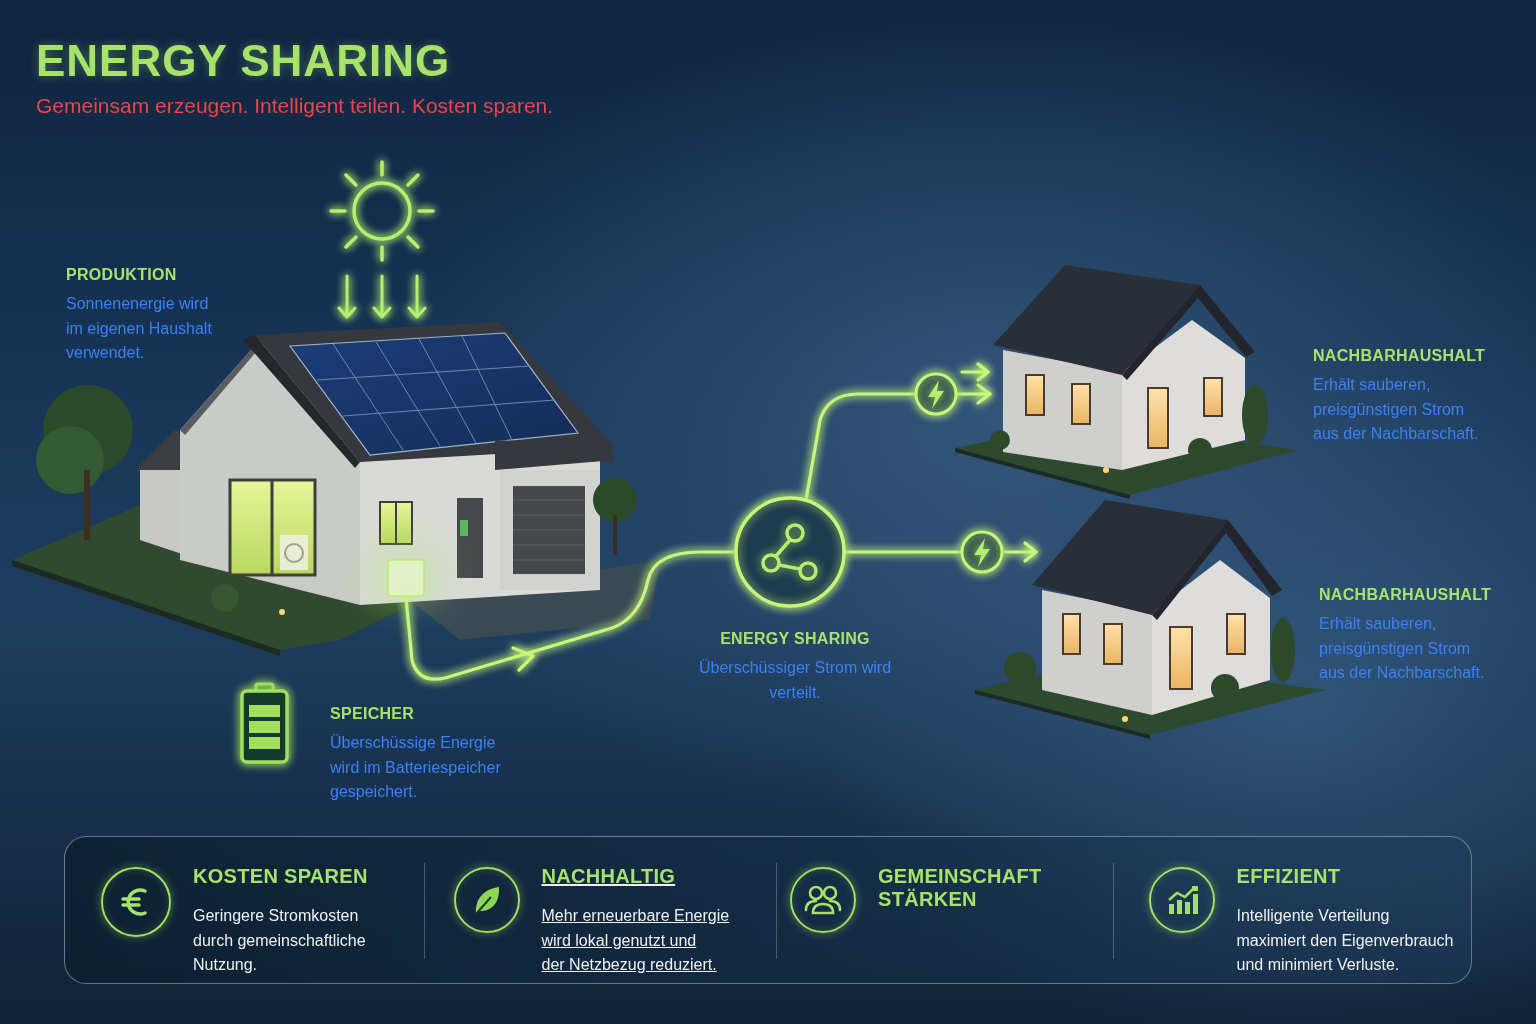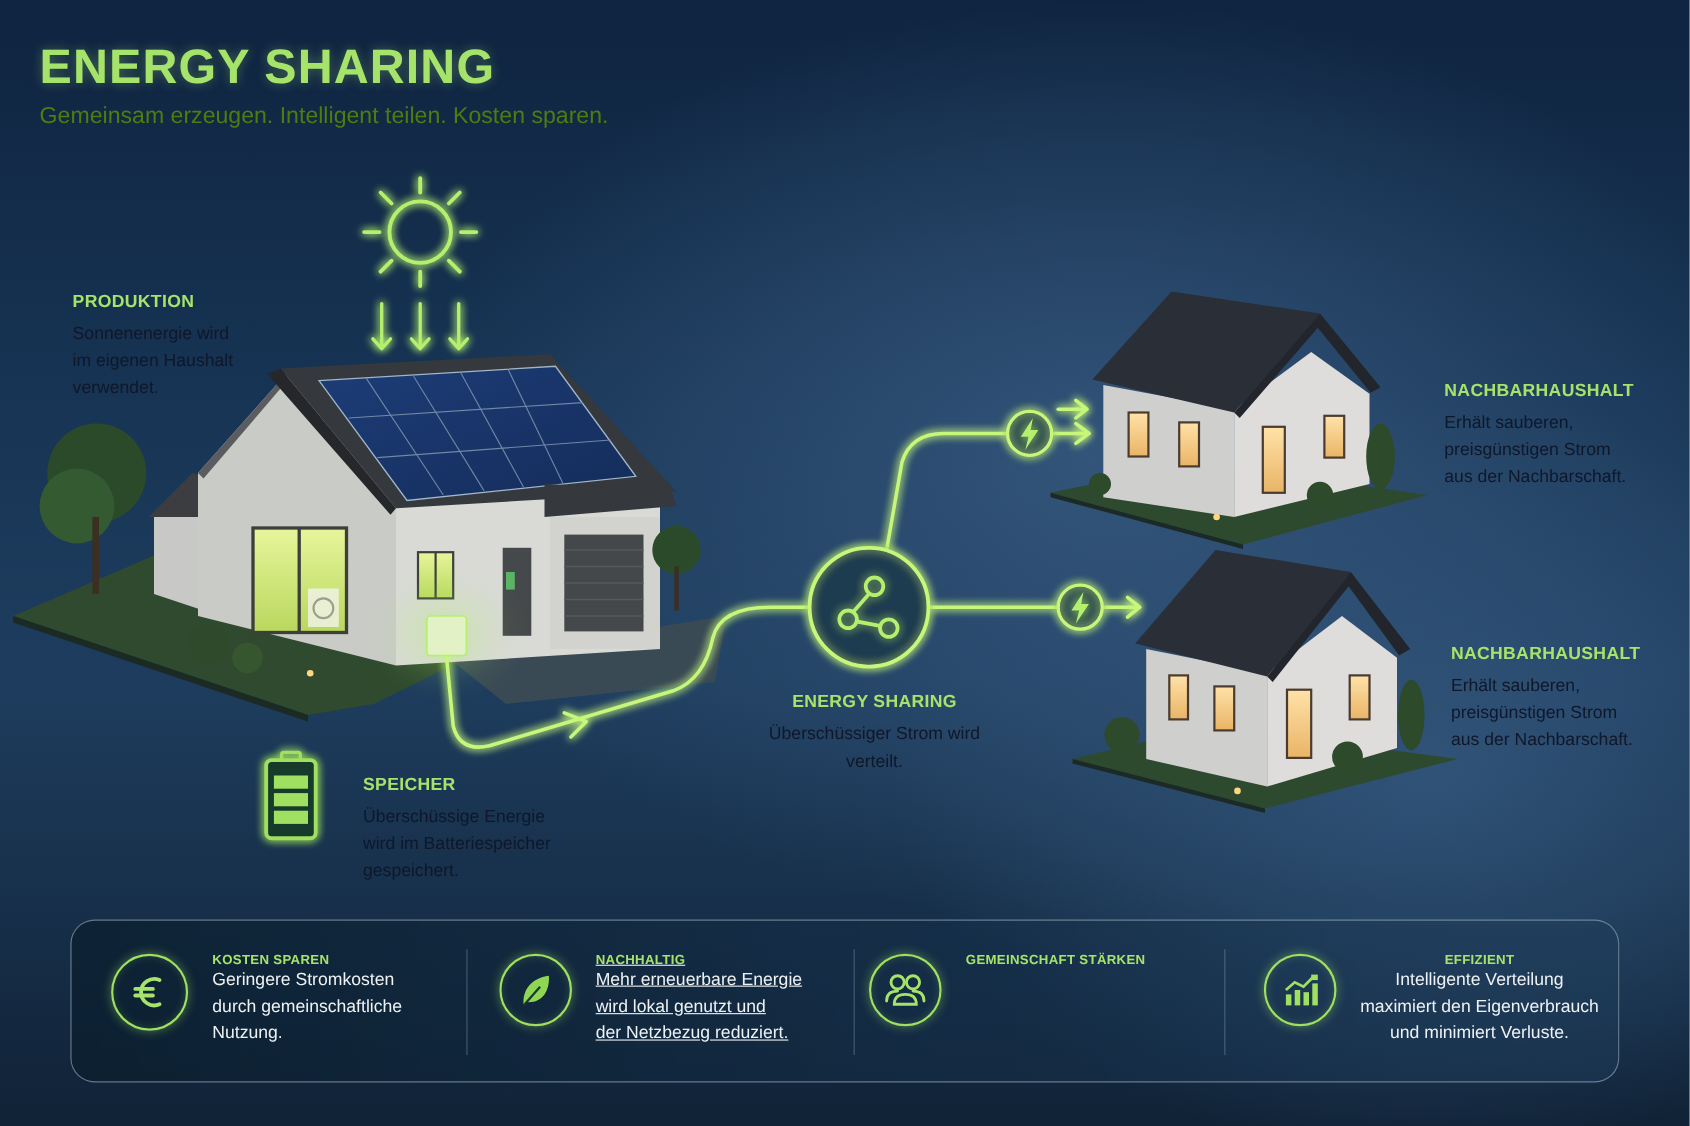--- a/index.html
+++ b/index.html
@@ -14,28 +14,28 @@
       linear-gradient(180deg, #0f2440 0%, #173454 35%, #1e3d5e 60%, #102236 100%);
   }
   .layer { position: absolute; left: 0; top: 0; width: 1536px; height: 1024px; }
   .title {
     position: absolute; left: 36px; top: 36px;
     font-size: 44px; font-weight: bold; letter-spacing: 1px;
     color: #a6e36a; text-shadow: 0 0 10px rgba(166,227,106,0.35);
   }
   .subtitle {
     position: absolute; left: 36px; top: 94px;
-    font-size: 21px; color: #4d7c0f;
+    font-size: 21px; color: #ef4444;
   }
   .note { position: absolute; }
   .note .h {
     font-size: 16px; font-weight: bold; color: #a6e36a; letter-spacing: 0.3px;
     margin-bottom: 8px;
   }
-  .note .b { font-size: 16px; line-height: 24.5px; color: #0f172a; }
+  .note .b { font-size: 16px; line-height: 24.5px; color: #3b82f6; }
   .note .b span { display: block; }
   .center-note { text-align: center; }
 
   .panel {
     position: absolute; left: 64px; top: 836px; width: 1408px; height: 148px;
     border: 1.5px solid rgba(170,190,205,0.55); border-radius: 22px;
     background: linear-gradient(90deg, rgba(10,30,45,0.70) 0%, rgba(20,45,70,0.55) 50%, rgba(30,60,90,0.45) 100%);
     display: flex;
   }
   .benefit { position: relative; flex: 1; display: flex; align-items: flex-start; padding: 28px 0 0 36px; }
@@ -44,21 +44,21 @@
     border-left: 1px solid rgba(170,190,205,0.35);
   }
   .benefit .ic {
     width: 70px; height: 70px; border-radius: 50%;
     border: 2.5px solid #9fe060;
     box-shadow: 0 0 10px rgba(159,224,96,0.45), inset 0 0 8px rgba(159,224,96,0.2);
     display: flex; align-items: center; justify-content: center; flex: 0 0 auto;
     margin-top: 2px;
   }
   .benefit .tx { margin-left: 22px; }
-  .benefit .h { font-size: 12px; font-weight: bold; color: #a6e36a; margin-bottom: 0; letter-spacing: 0.3px; }
+  .benefit .h { font-size: 20px; font-weight: bold; color: #a6e36a; margin-bottom: 16px; letter-spacing: 0.3px; }
   .benefit .b { font-size: 16px; line-height: 24.5px; color: #eef2f5; }
   .benefit .b span { display: block; white-space: nowrap; }
 </style>
 </head>
 <body>
 
 <svg class="layer" viewBox="0 0 1536 1024" xmlns="http://www.w3.org/2000/svg">
   <defs>
     <filter id="glow" x="-50%" y="-50%" width="200%" height="200%">
       <feGaussianBlur stdDeviation="4" result="b"></feGaussianBlur>
@@ -341,21 +341,21 @@
         <path d="M5 30 C5 23 10 21 15 21"></path>
         <path d="M39 30 C39 23 34 21 29 21"></path>
         <path d="M12 33 C12 26 16 24 22 24 C28 24 32 26 32 33 Z"></path>
       </svg>
     </div>
     <div class="tx">
       <div class="h">GEMEINSCHAFT STÄRKEN</div>
     </div>
   </div>
 
-  <div class="benefit" style="text-align:center;">
+  <div class="benefit" style="">
     <div class="ic" style="width:66px;height:66px;">
       <svg width="40" height="40" viewBox="0 0 40 40">
         <rect x="7" y="24" width="5" height="10" fill="#9fe060"></rect>
         <rect x="15" y="20" width="5" height="14" fill="#9fe060"></rect>
         <rect x="23" y="22" width="5" height="12" fill="#9fe060"></rect>
         <rect x="31" y="14" width="5" height="20" fill="#9fe060"></rect>
         <polyline points="7,20 15,13 23,17 32,8" stroke="#9fe060" stroke-width="2.5" fill="none"></polyline>
         <rect x="30" y="6" width="6" height="5" fill="#9fe060"></rect>
       </svg>
     </div>

